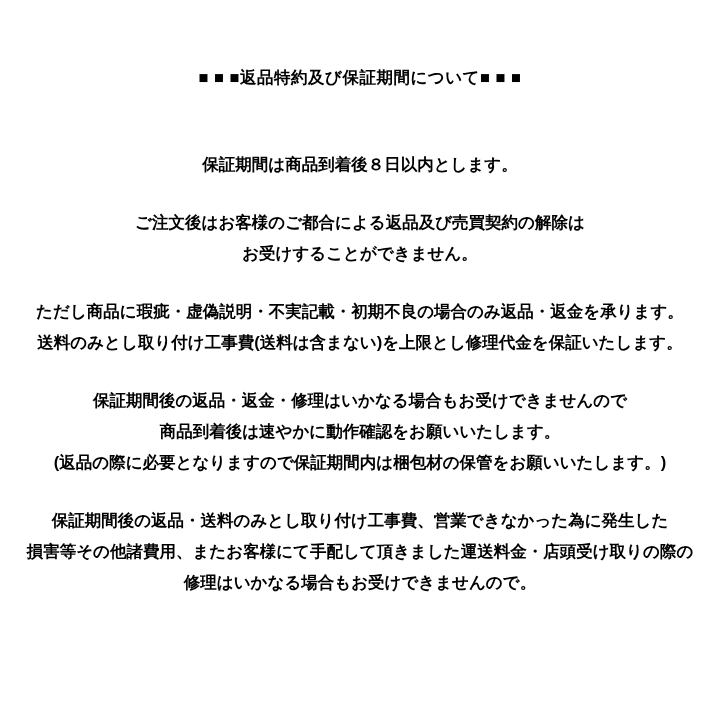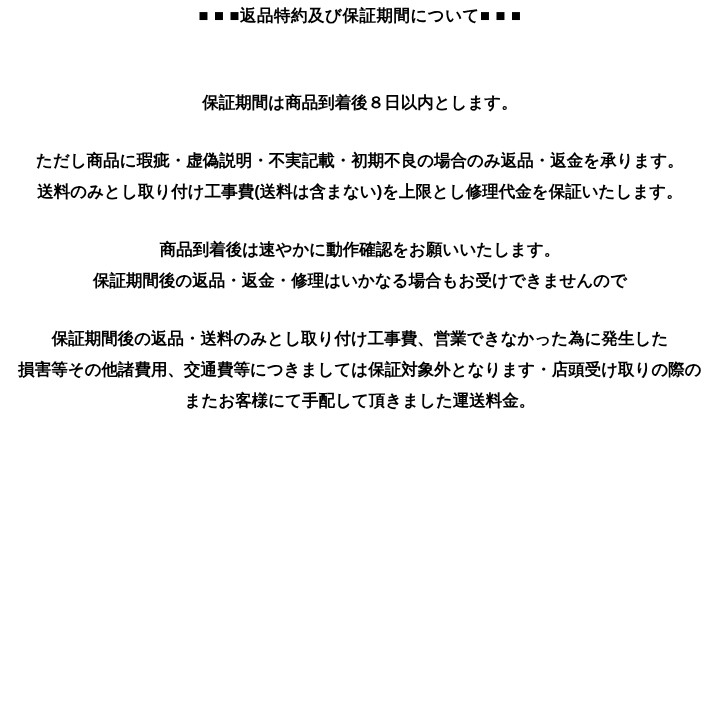--- a/index.html
+++ b/index.html
@@ -7,20 +7,21 @@
     padding: 0;
     background: #ffffff;
   }
   .page {
     position: relative;
     width: 720px;
     height: 720px;
     background: #ffffff;
     color: #000000;
     box-sizing: border-box;
+    padding-top: 62px;
     font-family: "Liberation Sans", "DejaVu Sans", sans-serif;
     font-weight: 700;
     font-size: 16.5px;
     text-align: center;
     overflow: hidden;
   }
   .title {
     margin: 0;
     font-size: 16.5px;
     font-weight: 700;
@@ -43,32 +44,35 @@
 
 <div class="page">
 
   <h1 class="title">■ ■ ■返品特約及び保証期間について■ ■ ■</h1>
 
   <div class="para para-first">
     <div class="line">保証期間は商品到着後８日以内とします。</div>
   </div>
 
   <div class="para">
+    <div class="line">ご注文後はお客様のご都合による返品及び売買契約の解除は</div>
+    <div class="line">お受けすることができません。</div>
   </div>
 
   <div class="para">
     <div class="line">ただし商品に瑕疵・虚偽説明・不実記載・初期不良の場合のみ返品・返金を承ります。</div>
     <div class="line">送料のみとし取り付け工事費(送料は含まない)を上限とし修理代金を保証いたします。</div>
   </div>
 
   <div class="para">
+    <div class="line">保証期間後の返品・返金・修理はいかなる場合もお受けできませんので</div>
     <div class="line">商品到着後は速やかに動作確認をお願いいたします。</div>
-    <div class="line">保証期間後の返品・返金・修理はいかなる場合もお受けできませんので</div>
+    <div class="line">(返品の際に必要となりますので保証期間内は梱包材の保管をお願いいたします。)</div>
   </div>
 
   <div class="para">
     <div class="line">保証期間後の返品・送料のみとし取り付け工事費、営業できなかった為に発生した</div>
-    <div class="line">損害等その他諸費用、交通費等につきましては保証対象外となります・店頭受け取りの際の</div>
-    <div class="line">またお客様にて手配して頂きました運送料金。</div>
+    <div class="line">損害等その他諸費用、またお客様にて手配して頂きました運送料金・店頭受け取りの際の</div>
+    <div class="line">修理はいかなる場合もお受けできませんので。</div>
   </div>
 
 
 </div>
 
 </body></html>

